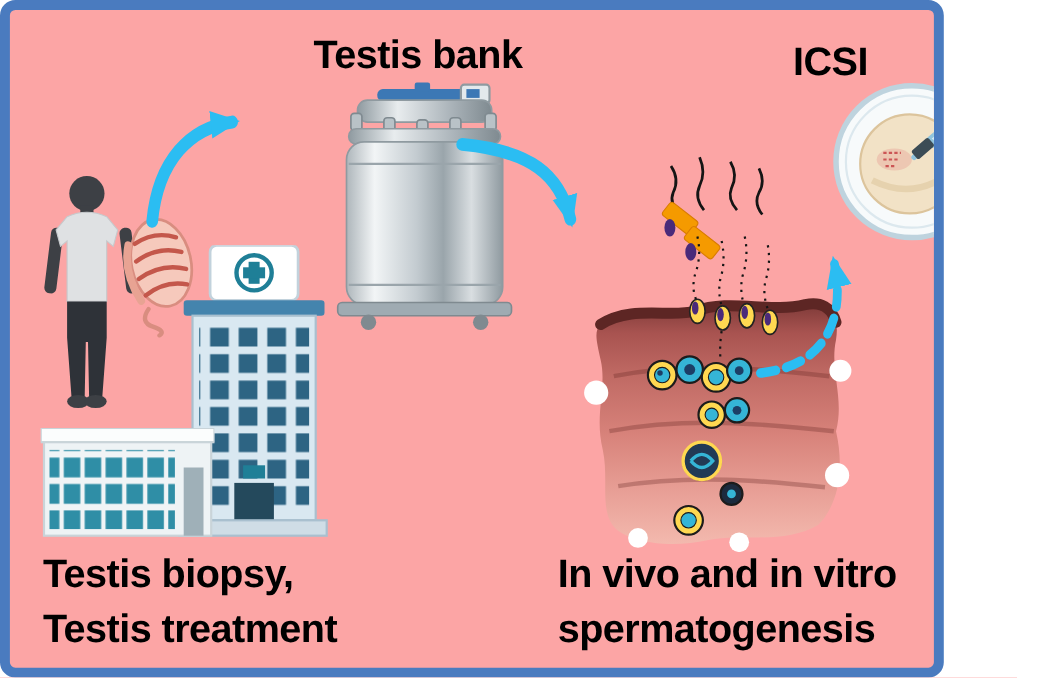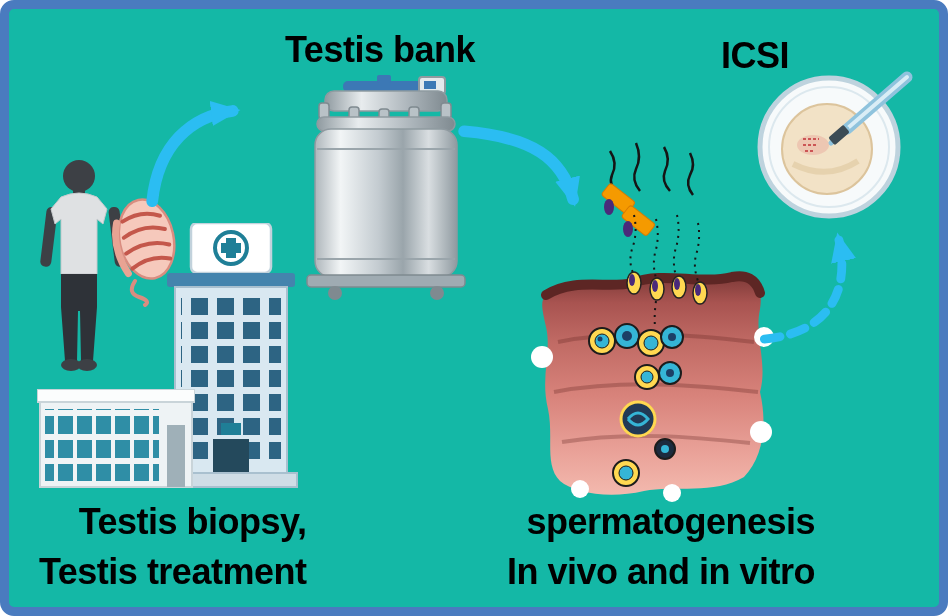--- a/index.html
+++ b/index.html
@@ -1,35 +1,34 @@
 <!DOCTYPE html>
 <html style="--c-border: #4a7bbf; --c-arrow: #2bbdf2; --c-text: #000000; --c-cross_teal: #1f7f97; --c-window_blue: #2d6483; --c-clinic_window_teal: #2f8ea6; --c-tank_handle_blue: #3c78b5; --c-tubule_pink: #d8837b; --c-tubule_rim: #5d2624; --c-cell_cyan: #35b5d6; --c-cell_yellow: #ffd851; --c-sperm_orange: #f59a00; --c-sperm_purple: #4a2a7a; --c-pipette_blue: #8fc3dd; --c-oocyte_beige: #f2e2c6; --c-silhouette_gray: #3d4045; --c-testis_pink: #f6c9bc;"><head>
 <meta charset="utf-8">
 <style>
   * { margin:0; padding:0; box-sizing:border-box; }
   html,body { width:948px; height:616px; }
   body { background:#ffffff; font-family:"Liberation Sans",sans-serif; }
   #canvas {
-    position:relative; width:948px; height:616px;
-    background:#14b8a6;
+    position:relative; width:858px; height:616px;
+    background:#fca5a5;
     border:9px solid var(--c-border,#4a7bbf);
     border-radius:14px;
     overflow:hidden;
   }
   .abs { position:absolute; }
   .overlay { position:absolute; left:0; top:0; width:100%; height:100%; pointer-events:none; }
   .label, .label-block {
     position:absolute;
     font-weight:700;
     font-size:36px;
     color:var(--c-text,#000000);
     line-height:1.38;
     letter-spacing:-0.5px;
     white-space:nowrap;
-    text-align:right;
   }
 </style>
 </head>
 <body>
 
 <div id="canvas">
 
   <svg class="abs" style="left:26px;top:148px" width="96" height="216" viewBox="0 0 96 216">
     <circle cx="44" cy="19" r="16" style="fill:var(--c-silhouette_gray,#3d4045)"></circle>
     <rect x="38" y="30" width="12" height="11" style="fill:var(--c-silhouette_gray,#3d4045)"></rect>
@@ -242,17 +241,17 @@
   <div class="label" style="left:236px;top:16px;width:270px;text-align:center">Testis bank</div>
 
   <div class="label" style="left:712px;top:22px;width:110px;text-align:left">ICSI</div>
 
   <div class="label-block" style="left:30px;top:488px">
     <div>Testis biopsy,</div>
     <div>Testis treatment</div>
   </div>
 
   <div class="label-block" style="left:498px;top:488px">
+    <div>In vivo and in vitro</div>
     <div>spermatogenesis</div>
-    <div>In vivo and in vitro</div>
   </div>
 
 </div>
 
 </body></html>

